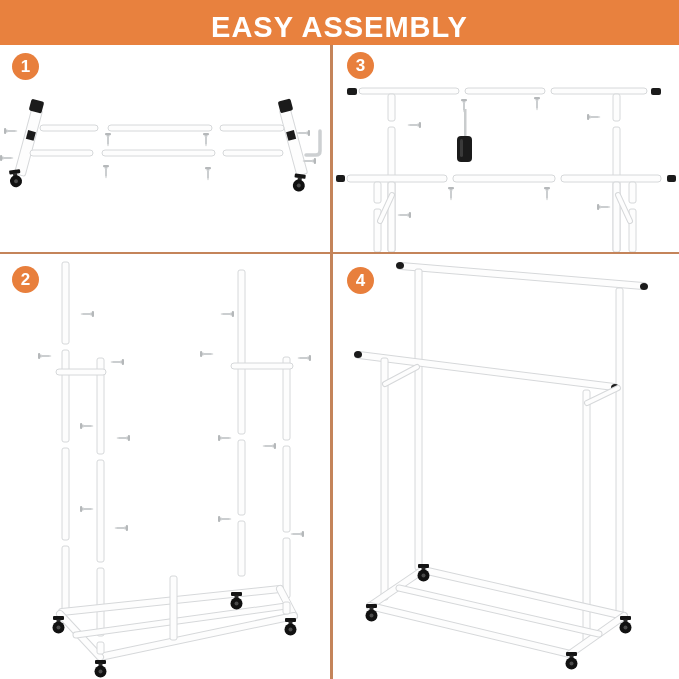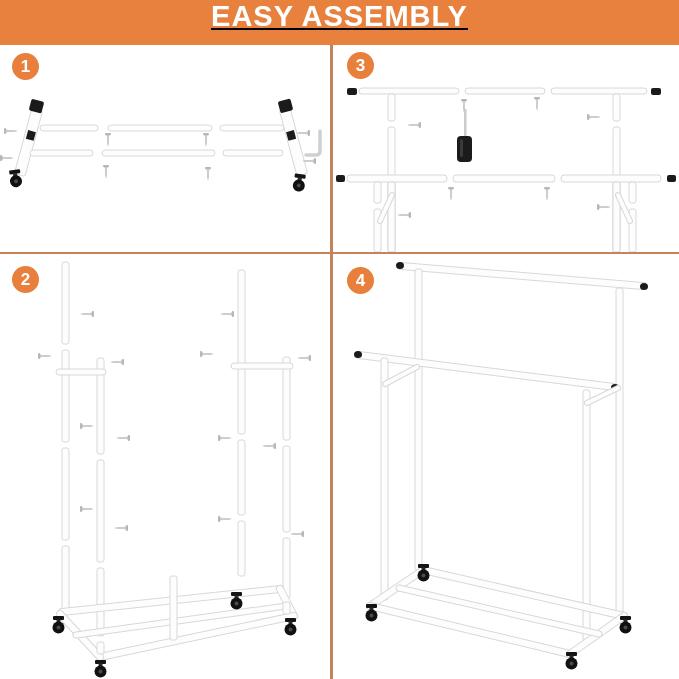--- a/index.html
+++ b/index.html
@@ -1,19 +1,19 @@
 <!DOCTYPE html>
 <html><head>
 <meta charset="utf-8">
 <style>
   html,body{margin:0;padding:0;background:#fff;}
   .canvas{position:relative;width:679px;height:679px;background:#ffffff;overflow:hidden;
           font-family:"Liberation Sans",sans-serif;}
   .banner{position:absolute;left:0;top:0;width:679px;height:55px;background:#E8813E;
-          display:flex;justify-content:center;text-decoration:underline;}
+          display:flex;align-items:center;justify-content:center;}
   .banner h1{margin:0;color:#ffffff;font-size:29px;font-weight:bold;letter-spacing:1px;}
   .divider{position:absolute;background:#C4845A;}
   .divider.v{left:330px;top:45px;width:3px;height:634px;}
   .divider.h{left:0;top:252px;width:679px;height:2px;}
   .quad{position:absolute;background:#ffffff;}
   .q1{left:0;top:45px;width:330px;height:207px;}
   .q3{left:333px;top:45px;width:346px;height:207px;}
   .q2{left:0;top:254px;width:330px;height:425px;}
   .q4{left:333px;top:254px;width:346px;height:425px;}
   .badge{position:absolute;width:27px;height:27px;border-radius:50%;background:#E87F3C;

